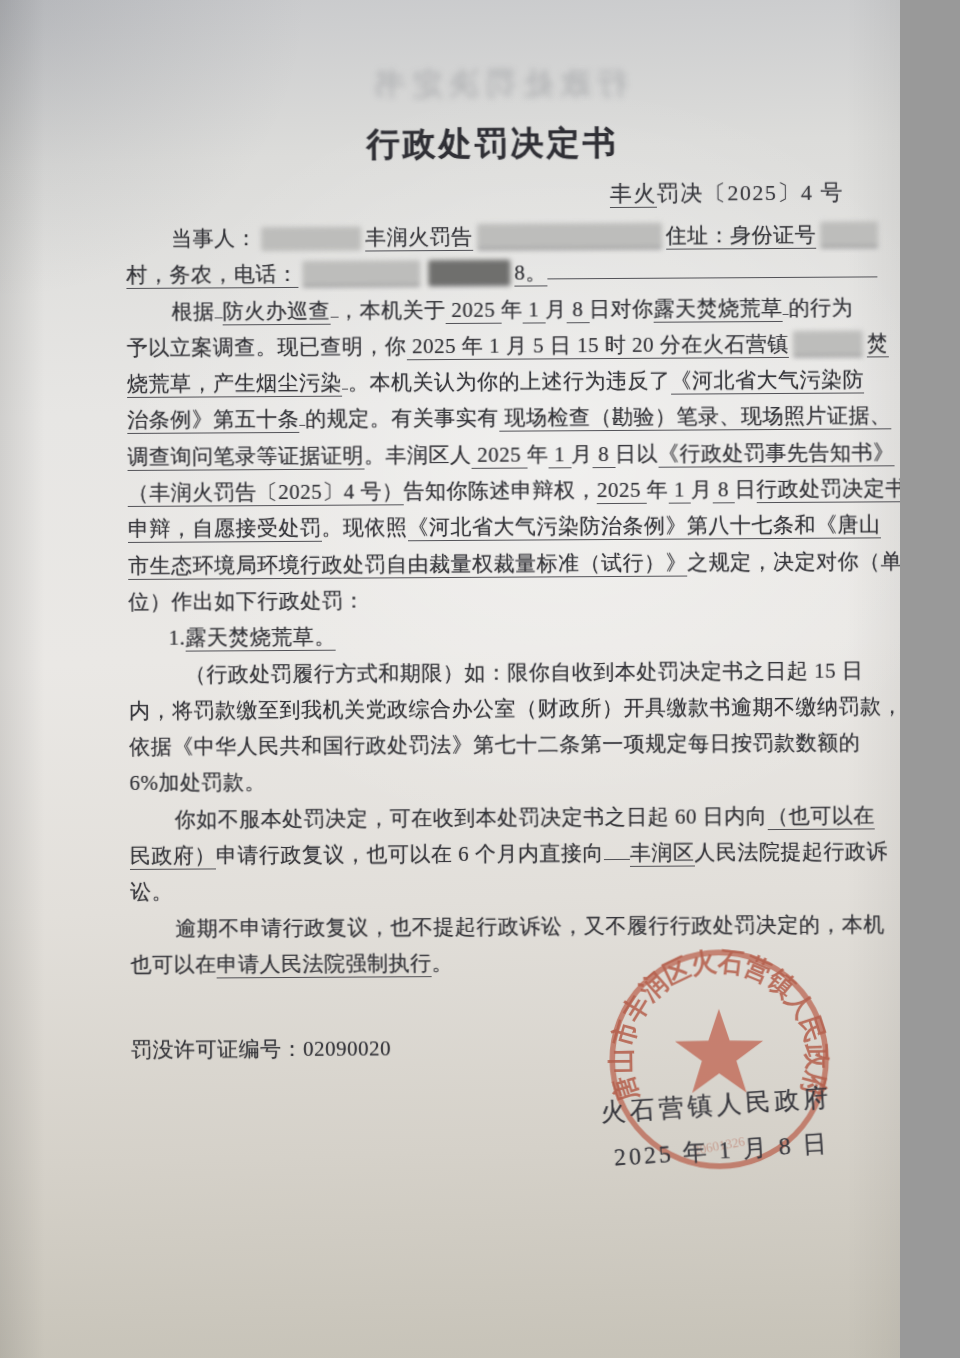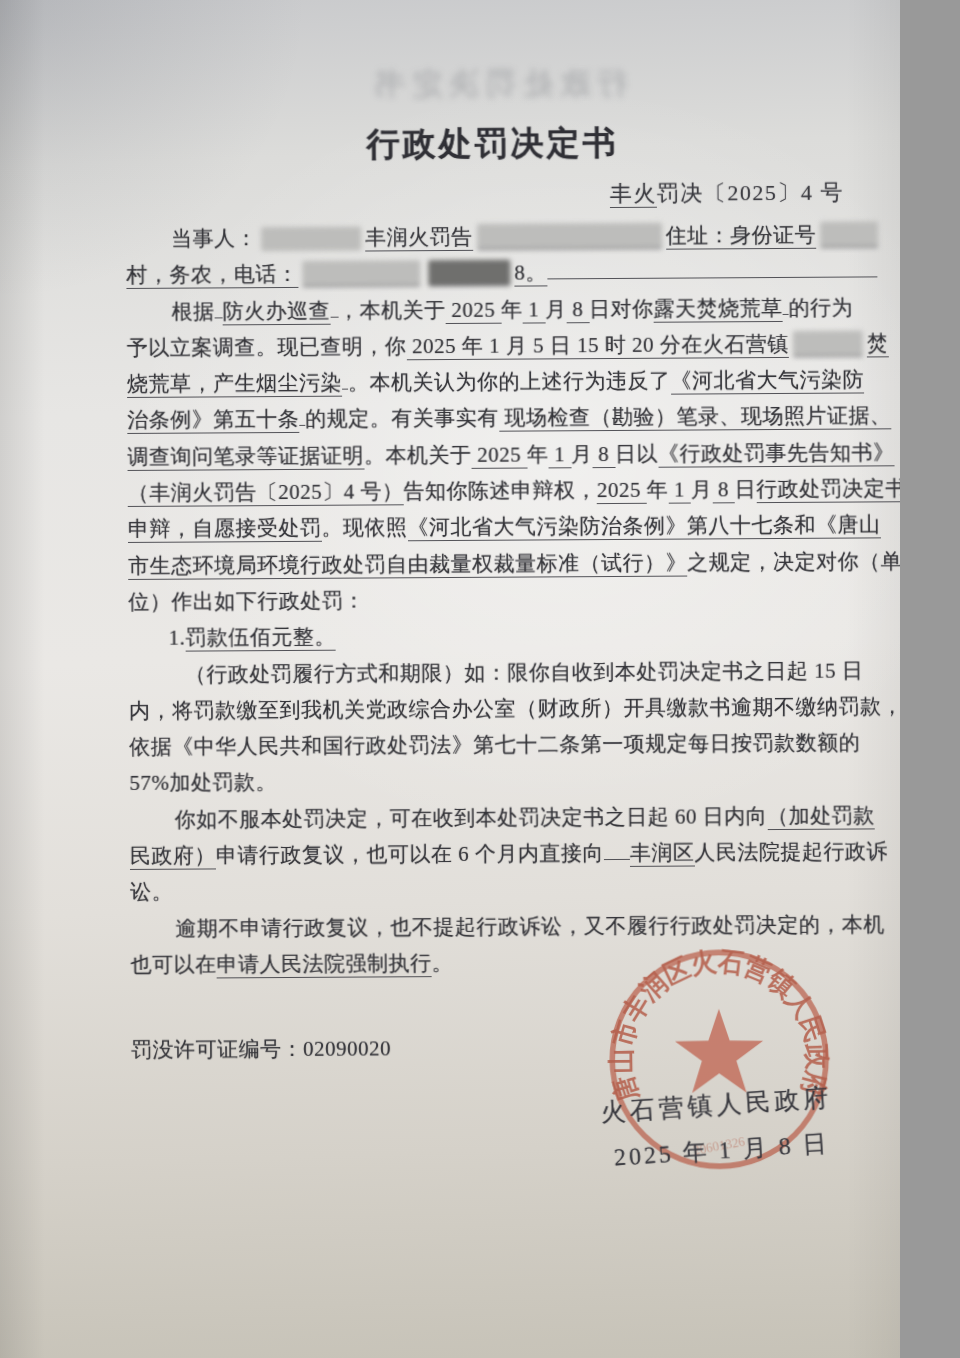--- a/index.html
+++ b/index.html
@@ -73,31 +73,31 @@
 
     <div class="doc-no"><span class="u">丰火</span><span>罚决〔2025〕4 号</span></div>
 
     <div class="body-lines">
         <div class="line ind2"><span>当事人：</span><span class="redact" style="width: 100px;"></span><span class="u">丰润火罚告</span><span class="redact u" style="width: 185px;"></span><span class="u">住址：身份证号</span><span class="redact u" style="width: 58px;"></span></div>
         <div class="line"><span class="u">村，务农，电话：</span><span class="redact u" style="width: 118px;"></span><span class="redact dark u" style="width: 82px;"></span><span class="u">8。</span><span class="blank u" style="width: 330px;"></span></div>
         <div class="line ind2"><span>根据</span><span class="blank u" style="width: 8px;"></span><span class="u">防火办巡查</span><span class="blank u" style="width: 8px;"></span><span>，本机关于</span><span class="u"> 2025 </span><span>年</span><span class="u"> 1 </span><span>月</span><span class="u"> 8 </span><span>日对你</span><span class="u">露天焚烧荒草</span><span class="blank u" style="width: 6px;"></span><span>的行为</span></div>
         <div class="line"><span>予以立案调查。现已查明，你</span><span class="u"> 2025 年 1 月 5 日 15 时 20 分在火石营镇</span><span class="redact u" style="width: 70px;"></span><span class="u">焚</span></div>
         <div class="line"><span class="u">烧荒草，产生烟尘污染</span><span class="blank u" style="width: 6px;"></span><span>。本机关认为你的上述行为违反了</span><span class="u">《河北省大气污染防</span></div>
         <div class="line"><span class="u">治条例》第五十条</span><span class="blank u" style="width: 6px;"></span><span>的规定。有关事实有</span><span class="u"> 现场检查（勘验）笔录、现场照片证据、</span></div>
-        <div class="line"><span class="u">调查询问笔录等证据证明</span><span>。本机关于</span><span class="u"> 2025 </span><span>年</span><span class="u"> 1 </span><span>月</span><span class="u"> 8 </span><span>日以</span><span class="u">《行政处罚事先告知书》</span></div>
+        <div class="line"><span class="u">调查询问笔录等证据证明</span><span>。丰润区人</span><span class="u"> 2025 </span><span>年</span><span class="u"> 1 </span><span>月</span><span class="u"> 8 </span><span>日以</span><span class="u">《行政处罚事先告知书》</span></div>
         <div class="line"><span class="u">（丰润火罚告〔2025〕4 号）</span><span>告知你陈述申辩权，</span><span class="u">2025 </span><span>年</span><span class="u"> 1 </span><span>月</span><span class="u"> 8 </span><span>日</span><span class="u">行政处罚决定书</span></div>
         <div class="line"><span class="u">申辩，自愿接受处罚</span><span>。现依照</span><span class="u">《河北省大气污染防治条例》第八十七条和《唐山</span></div>
         <div class="line"><span class="u">市生态环境局环境行政处罚自由裁量权裁量标准（试行）》</span><span>之规定，决定对你（单</span></div>
         <div class="line"><span>位）作出如下行政处罚：</span></div>
-        <div class="line ind1"><span>1.</span><span class="u">罚款伍佰元整。</span></div>
+        <div class="line ind1"><span>1.</span><span class="u">露天焚烧荒草。</span></div>
         <div class="line indp"><span>（行政处罚履行方式和期限）如：限你自收到本处罚决定书之日起 15 日</span></div>
         <div class="line"><span>内，将罚款缴至到我机关党政综合办公室（财政所）开具缴款书逾期不缴纳罚款，</span></div>
         <div class="line"><span>依据《中华人民共和国行政处罚法》第七十二条第一项规定每日按罚款数额的</span></div>
-        <div class="line"><span>57%加处罚款。</span></div>
-        <div class="line ind2"><span>你如不服本处罚决定，可在收到本处罚决定书之日起 60 日内向</span><span class="u">（加处罚款</span></div>
+        <div class="line"><span>6%加处罚款。</span></div>
+        <div class="line ind2"><span>你如不服本处罚决定，可在收到本处罚决定书之日起 60 日内向</span><span class="u">（也可以在</span></div>
         <div class="line"><span class="u">民政府）</span><span>申请行政复议，也可以在 6 个月内直接向</span><span class="blank u" style="width: 26px;"></span><span class="u">丰润区</span><span>人民法院提起行政诉</span></div>
         <div class="line"><span>讼。</span></div>
         <div class="line ind2"><span>逾期不申请行政复议，也不提起行政诉讼，又不履行行政处罚决定的，本机</span></div>
         <div class="line"><span>也可以在</span><span class="u">申请人民法院强制执行</span><span>。</span></div>
         <div class="line gap"><span>罚没许可证编号：02090020</span></div>
       </div>
 
     <div class="stamp">
       <svg width="246" height="246" viewBox="0 0 244 244">
         <defs>

